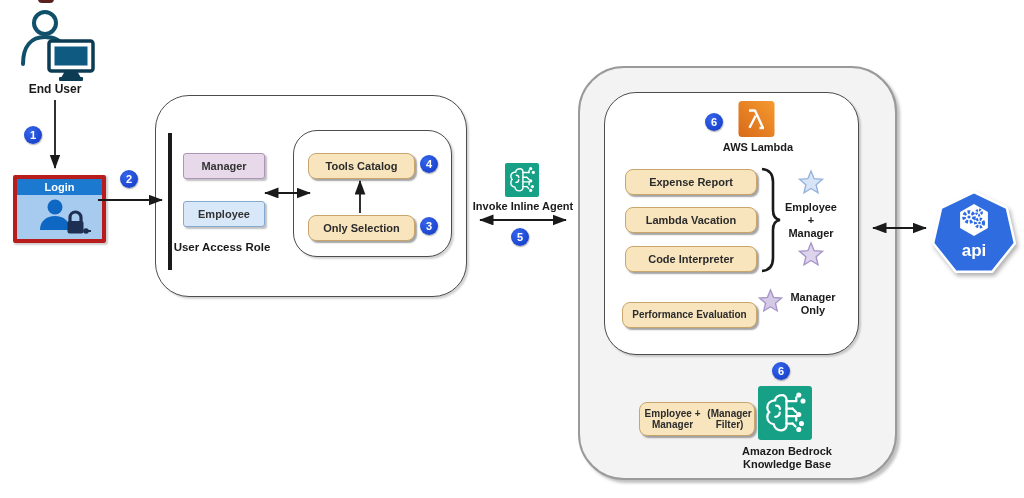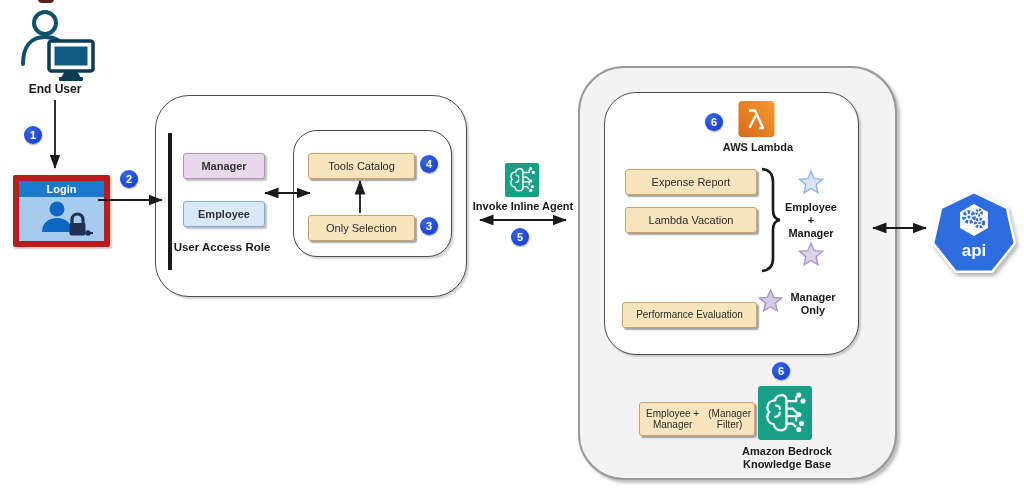--- a/index.html
+++ b/index.html
@@ -9,32 +9,32 @@
   }
   .abs{position:absolute;}
   svg{display:block;}
   
   .round-box{position:absolute;background:#fff;border:1.4px solid #4d4d4d;border-radius:34px;
              box-shadow:2px 2px 2px rgba(0,0,0,0.18);}
   .gray-box{position:absolute;background:#F3F3F3;border:2px solid #9a9a9a;border-radius:46px;
             box-shadow:3px 3px 3px rgba(0,0,0,0.25);}
   
   .node{position:absolute;display:flex;align-items:center;justify-content:center;
-        font-size:11px;font-weight:normal;border-radius:3px;text-align:center;line-height:1.15;}
+        font-size:11px;font-weight:bold;border-radius:8px;text-align:center;line-height:1.15;}
   .tan{background:#F8E5BE;border:1px solid #C9A56B;box-shadow:2px 2px 1.5px rgba(90,90,90,0.55);color:#2b2b2b;}
   .role{box-shadow:2px 2px 1.5px rgba(120,120,120,0.45);font-weight:600;color:#333;border-radius:3px;}
   
   .badge{position:absolute;width:18px;height:18px;border-radius:50%;
          background:radial-gradient(circle at 35% 30%, #3465ea, #1238c4);
          color:#fff;font-size:11px;font-weight:bold;display:flex;align-items:center;justify-content:center;
          box-shadow:0.5px 1px 1.5px rgba(0,0,0,0.35);}
   .lbl{position:absolute;font-weight:bold;text-align:center;line-height:1.18;}
   .vbar{position:absolute;background:#1a1a1a;}
   .overlay{position:absolute;left:0;top:0;pointer-events:none;}
-  .login-box{position:absolute;border:6px solid #b91c1c;border-radius:2px;overflow:hidden;
+  .login-box{position:absolute;border:4px solid #b91c1c;border-radius:2px;overflow:hidden;
              box-shadow:1.5px 1.5px 2px rgba(0,0,0,0.2);}
   .login-head{height:16px;background:#1B79CF;color:#fff;font-size:11px;font-weight:bold;
               display:flex;align-items:center;justify-content:center;}
   .login-body{height:44px;background:#A6CBEE;display:flex;align-items:center;justify-content:center;}
   .api-shadow{filter:drop-shadow(2px 3px 2px rgba(0,0,0,0.3));}
 </style>
 </head>
 <body>
 
 <div id="canvas">
@@ -113,20 +113,21 @@
       </defs>
       <rect x="0" y="0" width="36" height="36" rx="3.5" fill="url(#lgrad)"></rect>
       <path d="M10.5 9.5h6L24.5 27M17.2 14.8 11 26.8" fill="none" stroke="#ffffff" stroke-width="2.4" stroke-linejoin="bevel"></path>
       <path d="M21 27h4.5" stroke="#ffffff" stroke-width="2.4"></path>
     </svg>
   </div>
   <div class="lbl" style="left:708px;top:141px;width:100px;font-size:11px;">AWS Lambda</div>
 
   <div class="node tan" style="left:625px;top:169px;width:130px;height:24px;">Expense Report</div>
   <div class="node tan" style="left:625px;top:207px;width:130px;height:24px;">Lambda Vacation</div>
+  <div class="node tan" style="left:625px;top:246px;width:130px;height:24px;">Code Interpreter</div>
   <div class="node tan" style="left:622px;top:302px;width:133px;height:24px;font-size:10px;">Performance Evaluation</div>
 
   <div class="abs" style="left:797px;top:169px;">
     <svg width="28" height="28" viewBox="0 0 24 24">
       <polygon points="12,1.8 14.7,8.3 21.8,8.9 16.4,13.5 18,20.4 12,16.7 6,20.4 7.6,13.5 2.2,8.9 9.3,8.3" fill="#D8E5F6" stroke="#94B3DC" stroke-width="1.2"></polygon>
     </svg>
   </div>
   <div class="abs" style="left:797px;top:241px;">
     <svg width="28" height="28" viewBox="0 0 24 24">
       <polygon points="12,1.8 14.7,8.3 21.8,8.9 16.4,13.5 18,20.4 12,16.7 6,20.4 7.6,13.5 2.2,8.9 9.3,8.3" fill="#DDD4EC" stroke="#A795C8" stroke-width="1.2"></polygon>

